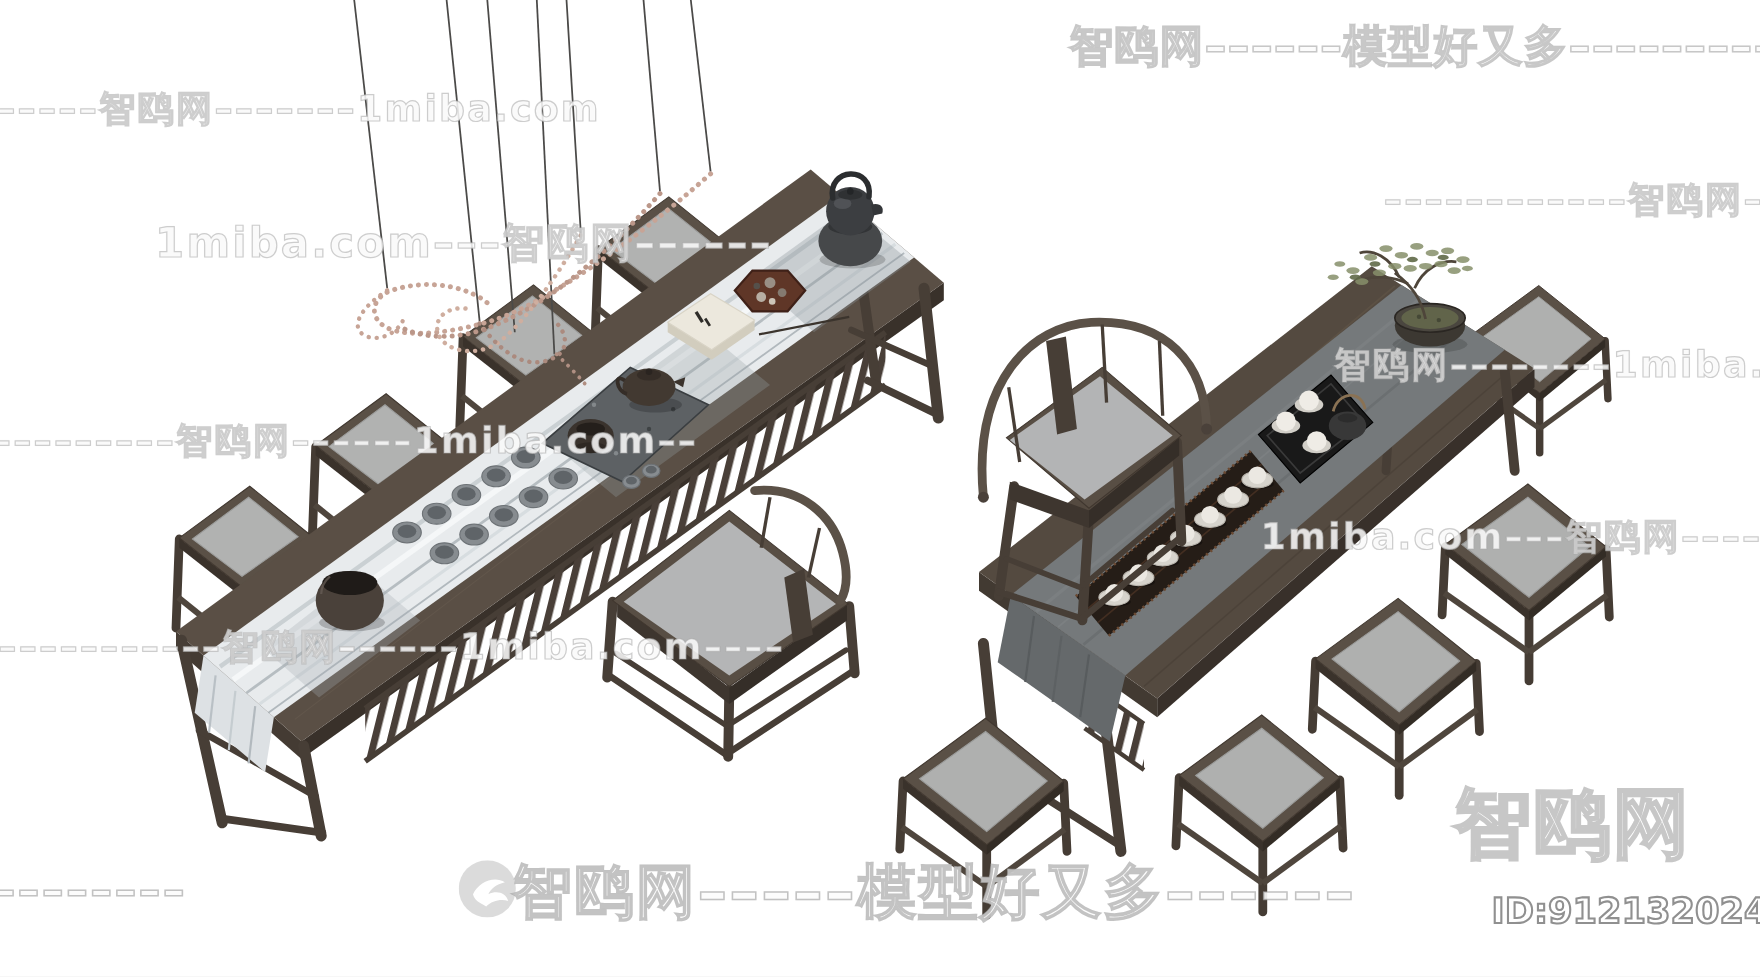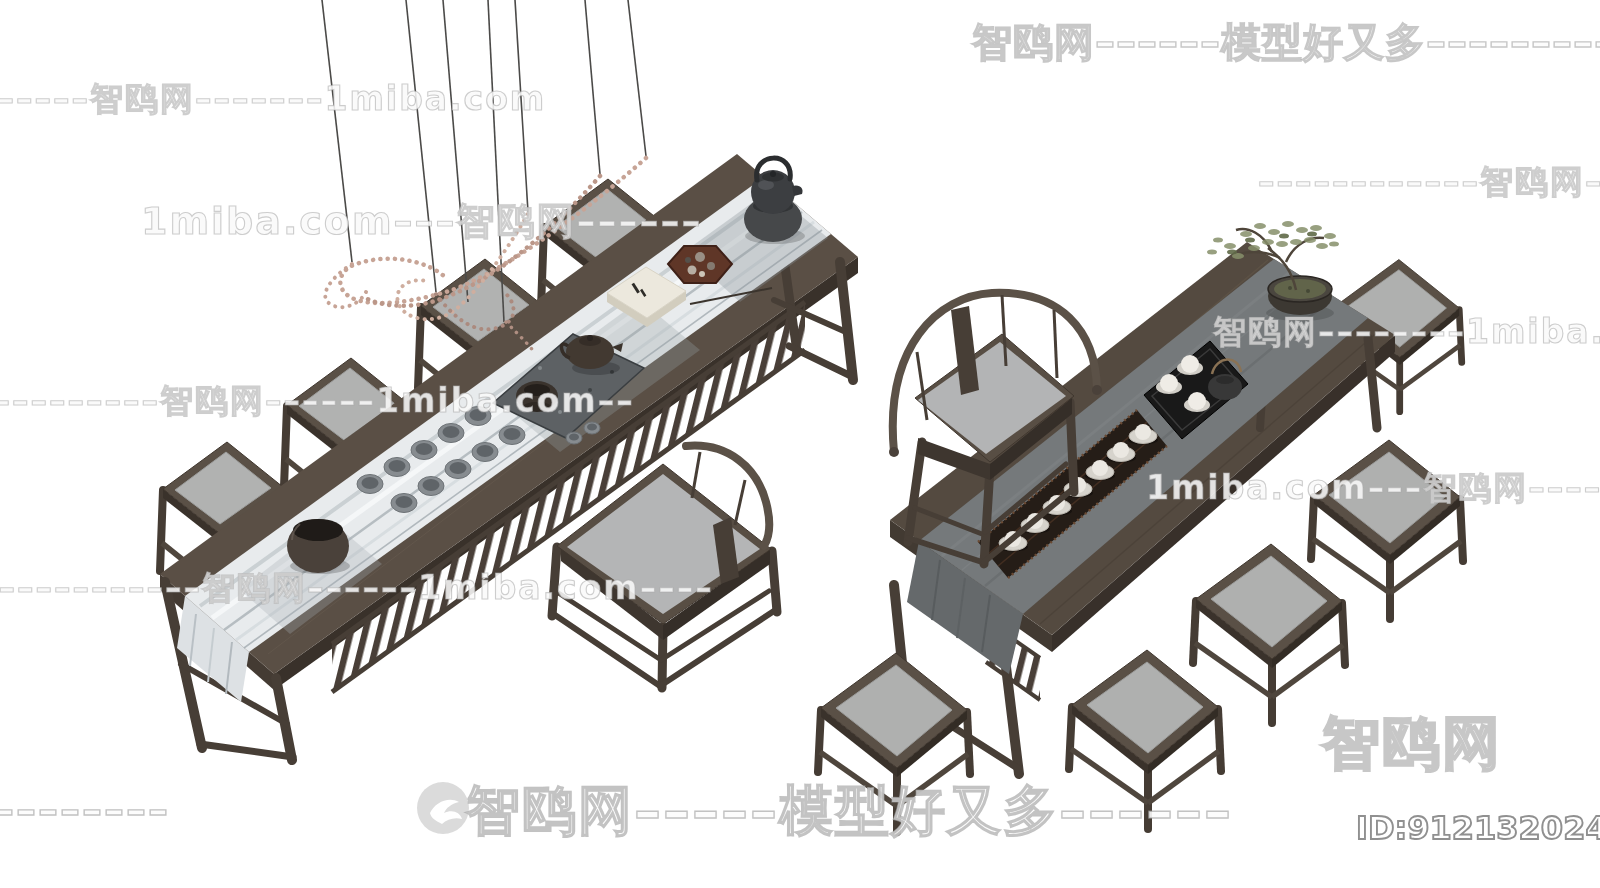--- a/index.html
+++ b/index.html
@@ -18,21 +18,21 @@
   .wm-big{
     font-size:40px;color:rgba(255,255,255,0.85);
     -webkit-text-stroke:1.4px rgba(165,165,165,0.6);letter-spacing:1px;
   }
   .wm-bottom{
     font-size:54px;color:rgba(255,255,255,0.85);
     -webkit-text-stroke:1.4px rgba(160,160,160,0.62);letter-spacing:2px;
   }
   .wm-dashes{font-size:40px;}
   .wm-corner-brand{
-    font-size:58px;letter-spacing:2px;color:rgba(255,255,255,0.92);
+    font-size:70px;letter-spacing:2px;color:rgba(255,255,255,0.92);
     -webkit-text-stroke:2.4px #c7c7c7;text-shadow:none;
   }
   .wm-id{
     font-size:32px;letter-spacing:0px;color:#ffffff;
     -webkit-text-stroke:1.9px #909090;text-shadow:none;
   }
   .logo{position:absolute;z-index:3;pointer-events:none;}
 </style>
 </head>
 <body>

